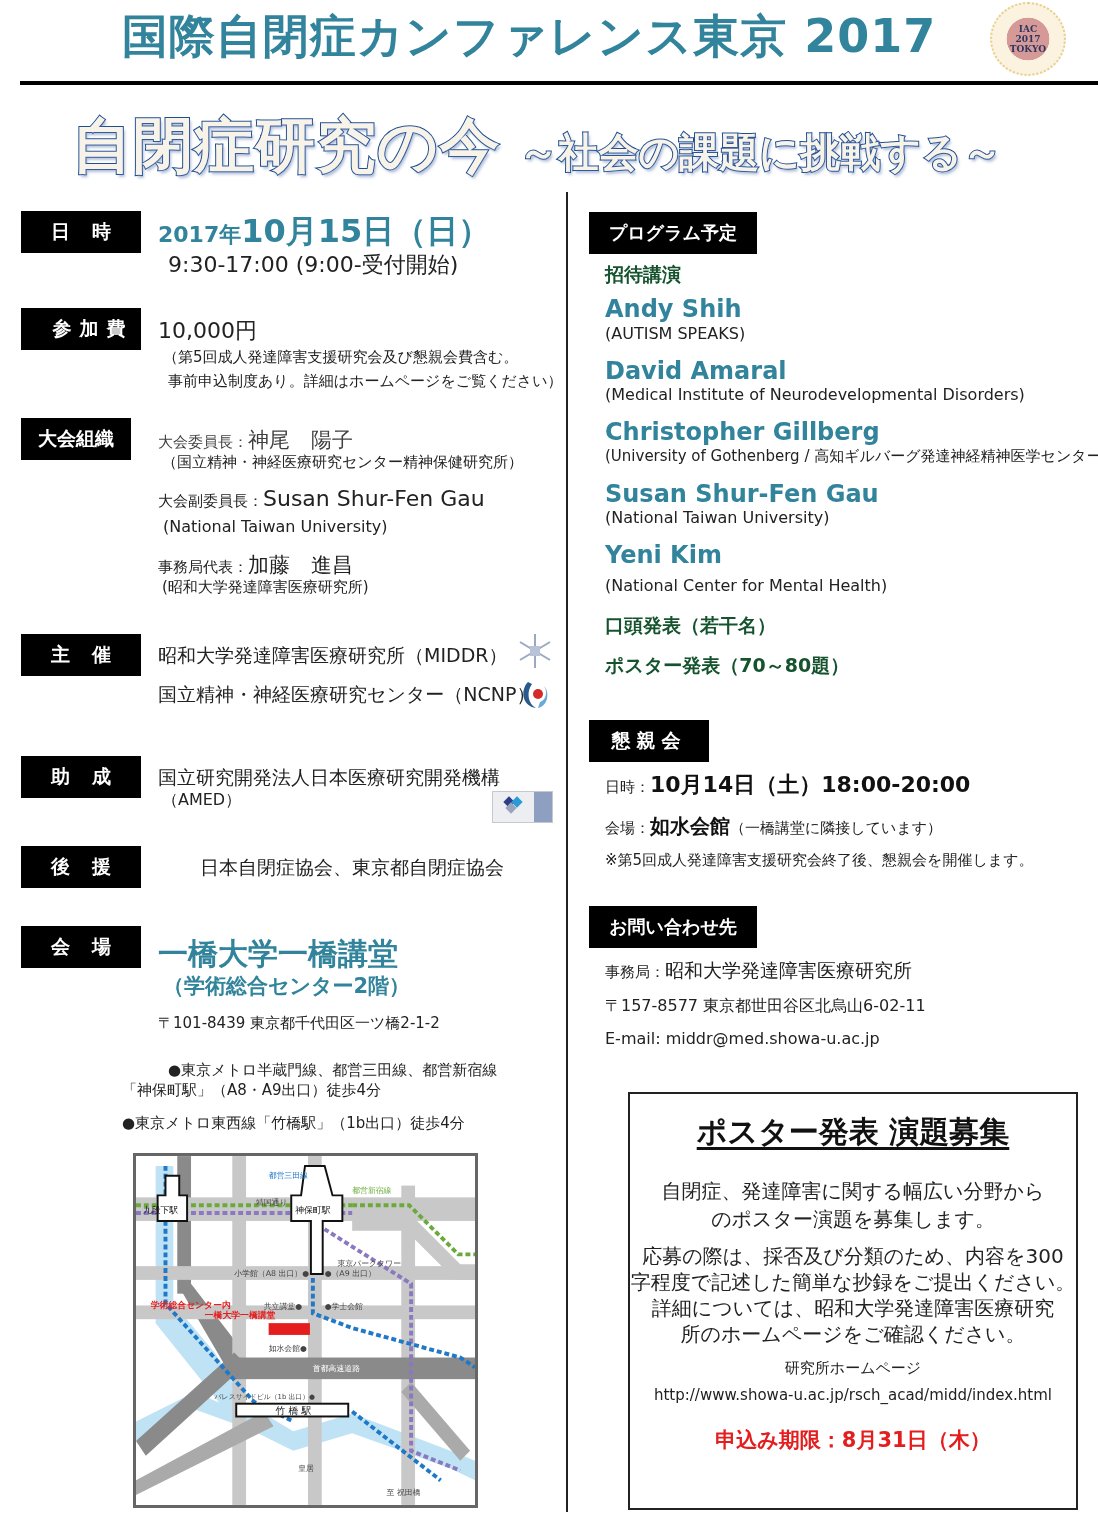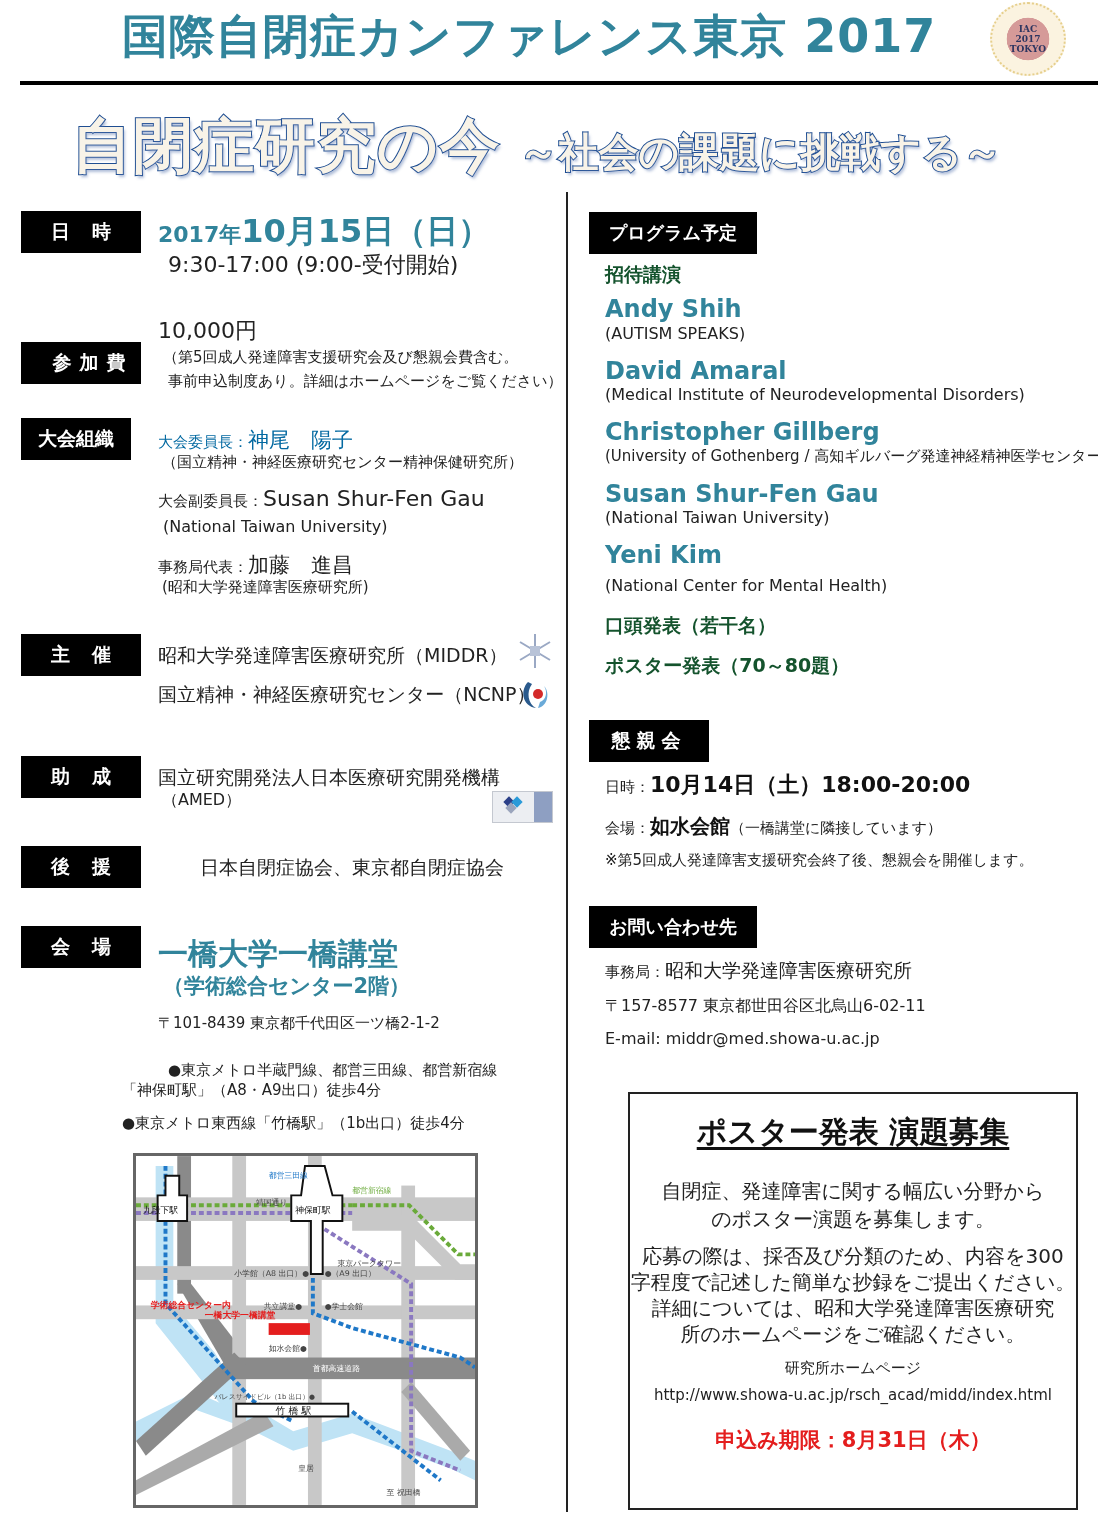--- a/index.html
+++ b/index.html
@@ -20,21 +20,21 @@
     -webkit-text-stroke: 2px #1f4e92; paint-order: stroke fill; text-shadow: 2px 3px 3px rgba(80,110,170,.45); }
   .subtitle .big { font-size: 60px; letter-spacing: 1px; }
   .subtitle .small { font-size: 40px; margin-left: 18px; }
 
   .vdivider { left: 566px; top: 192px; width: 2px; height: 1320px; background: #222; }
 
   
   .label { position: absolute; background: #000; color: #fff; font-weight: bold; font-size: 19px;
     display: flex; align-items: center; justify-content: center; height: 42px; letter-spacing: 2px; }
   .label.wide { letter-spacing: 22px; padding-left: 22px; }
-  .label.mid { letter-spacing: 8px; padding-left: 24px; margin-top: 34px; }
+  .label.mid { letter-spacing: 8px; padding-left: 24px; }
 
   .teal { color: #31849b; }
   .t { position: absolute; white-space: nowrap; }
 
   
   .speaker-name { font-size: 24px; font-weight: bold; color: #31849b; }
   .speaker-aff { font-size: 16px; color: #222; }
   .bold-jp { font-size: 19px; font-weight: bold; color: #14532d; }
 
   
@@ -72,21 +72,21 @@
   <span style="font-size:22px;">2017年</span><span style="font-size:32px;">10月15日（日）</span>
 </div>
 <div class="t" style="left:168px;top:250px;font-size:22px;color:#222;">9:30-17:00 (9:00-受付開始)</div>
 
 <div class="label mid" style="left:21px;top:308px;width:120px;">参加費</div>
 <div class="t" style="left:158px;top:316px;font-size:22px;color:#222;">10,000円</div>
 <div class="t" style="left:163px;top:348px;font-size:15px;color:#222;">（第5回成人発達障害支援研究会及び懇親会費含む。</div>
 <div class="t" style="left:168px;top:372px;font-size:15px;color:#222;">事前申込制度あり。詳細はホームページをご覧ください）</div>
 
 <div class="label" style="left:21px;top:418px;width:110px;letter-spacing:0;">大会組織</div>
-<div class="t" style="left:158px;top:426px;color:#0369a1;">
+<div class="t" style="left:158px;top:426px;color:#404040;">
   <span style="font-size:15px;">大会委員長：</span><span style="font-size:21px;">神尾　陽子</span>
 </div>
 <div class="t" style="left:162px;top:453px;font-size:15px;color:#222;">（国立精神・神経医療研究センター精神保健研究所）</div>
 <div class="t" style="left:158px;top:486px;color:#222;">
   <span style="font-size:15px;">大会副委員長：</span><span style="font-size:22px;">Susan Shur-Fen Gau</span>
 </div>
 <div class="t" style="left:163px;top:517px;font-size:16px;color:#222;">(National Taiwan University)</div>
 <div class="t" style="left:158px;top:551px;color:#222;">
   <span style="font-size:15px;">事務局代表：</span><span style="font-size:21px;">加藤　進昌</span>
 </div>

